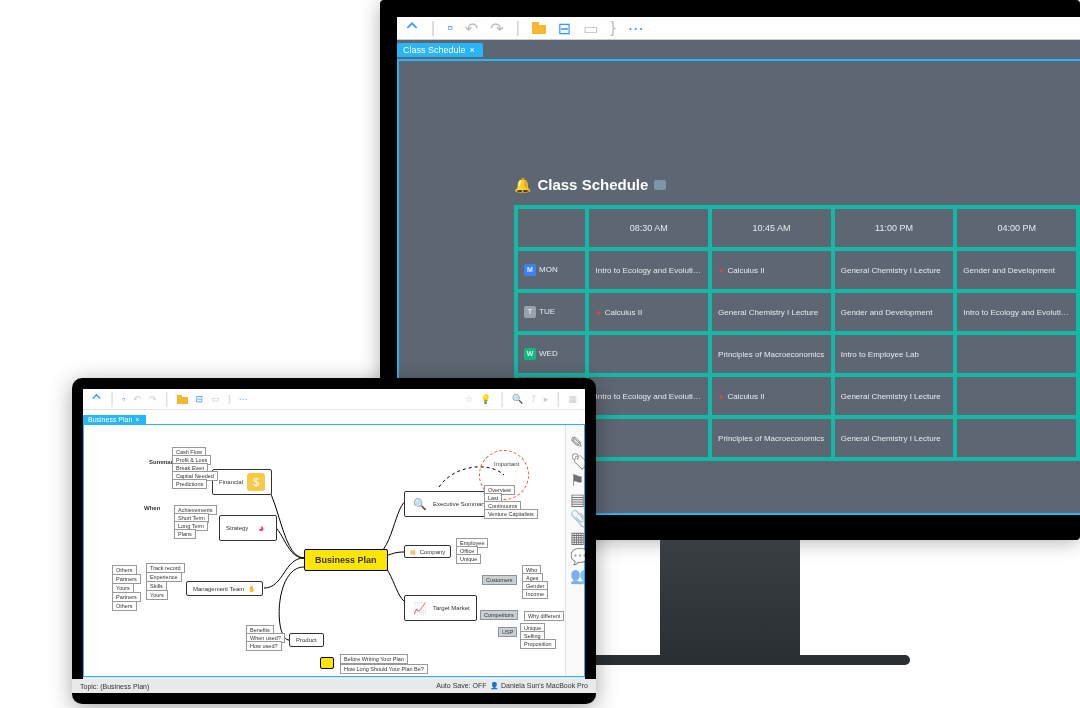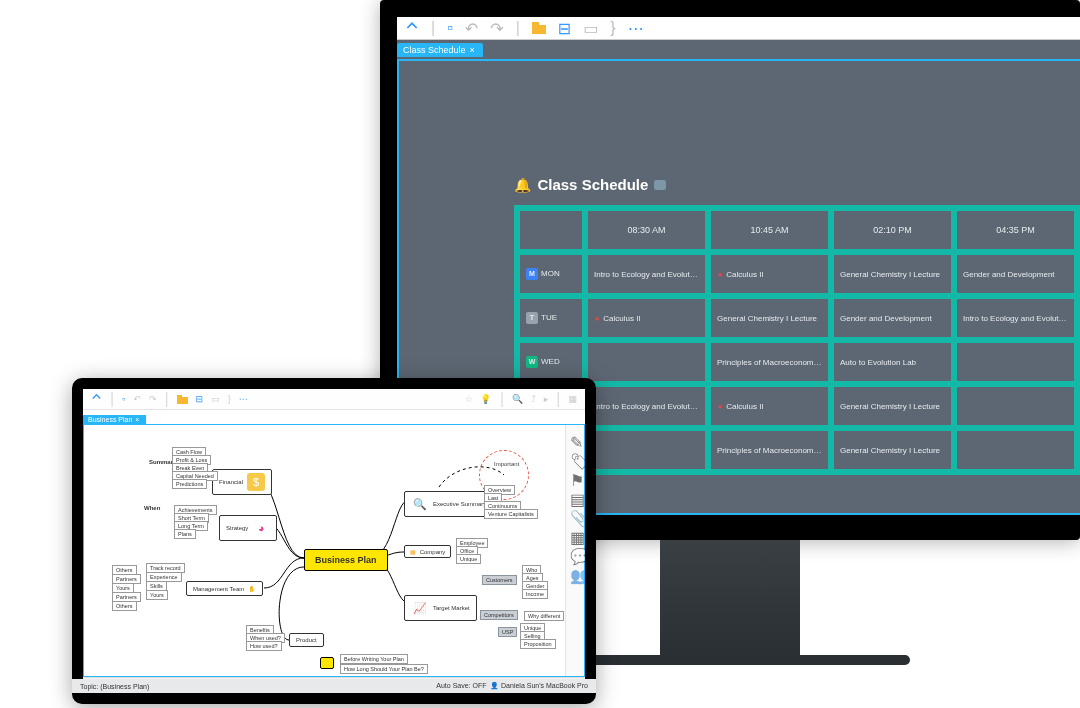--- a/index.html
+++ b/index.html
@@ -14,21 +14,21 @@
 .tabbar{height:20px;display:flex;align-items:center;gap:2px}
 .tab{background:#29b6f6;color:#fff;font-size:9px;padding:2px 8px 2px 6px;display:inline-flex;align-items:center;gap:4px;border-radius:2px 2px 0 0}
 .tab .x{font-size:9px}
 .canvas-dark{position:absolute;left:0;top:42px;right:0;bottom:0;border:2px solid #29b6f6;border-right:none;background:#5d6773}
 
 .sched{position:absolute;left:115px;top:115px;right:0}
 .sched-title{color:#fff;font-weight:600;font-size:15px;margin-bottom:12px;display:flex;align-items:center;gap:6px}
 .bell{color:#f5a623;font-size:14px}
 .note{width:12px;height:10px;background:#7d97a8;border-radius:2px;display:inline-block}
 table.grid{border-collapse:collapse;table-layout:fixed}
-table.grid th,table.grid td{border:6px solid #14b8a6;font-size:8px;color:#e6eaee;padding:8px 6px;vertical-align:middle;height:22px}
+table.grid th,table.grid td{border:4px solid #14b8a6;font-size:8px;color:#e6eaee;padding:8px 6px;vertical-align:middle;height:22px}
 table.grid th{text-align:center;font-weight:500;font-size:9px}
 table.grid td{max-width:100px;white-space:nowrap;overflow:hidden;text-overflow:ellipsis}
 .daycell{width:60px;font-size:9px;color:#fff}
 .dch{display:inline-block;width:12px;height:12px;border-radius:2px;text-align:center;line-height:12px;font-size:7px;margin-right:3px;font-weight:700}
 .m{background:#3b82f6}.t{background:#9aa3ad}.w{background:#10b981}.th{background:#ef4444}
 .ccell{width:108px}
 .star{color:#ef4444;margin-right:3px;font-size:7px}
 
 .laptop{position:absolute;left:72px;top:378px;width:524px;height:326px;background:#000;border-radius:10px;box-shadow:0 4px 22px rgba(0,0,0,.35)}
 .laptop .screen{position:absolute;left:11px;top:11px;right:11px;bottom:11px;background:#fff;display:flex;flex-direction:column;overflow:hidden}
@@ -99,22 +99,22 @@
         <span class="bell">🔔</span>
         <span>Class Schedule</span>
         <span class="note"></span>
       </div>
       <table class="grid">
         <tbody>
               <tr>
           <th class="daycell"></th>
           <th class="ccell">08:30 AM</th>
           <th class="ccell">10:45 AM</th>
-          <th class="ccell">02:10 PM</th>
-          <th class="ccell">04:35 PM</th>
+          <th class="ccell">11:00 PM</th>
+          <th class="ccell">04:00 PM</th>
         </tr>
         </tbody>
             <tbody id="sched-body">
               <tr>
                 <td class="daycell"><span class="dch m">M</span>MON</td>
                 <td class="ccell">Intro to Ecology and Evolution Lecture</td>
                 <td class="ccell"><span class="star">★</span>Calculus II</td>
                 <td class="ccell">General Chemistry I Lecture</td>
                 <td class="ccell">Gender and Development</td>
               </tr>
@@ -122,21 +122,21 @@
                 <td class="daycell"><span class="dch t">T</span>TUE</td>
                 <td class="ccell"><span class="star">★</span>Calculus II</td>
                 <td class="ccell">General Chemistry I Lecture</td>
                 <td class="ccell">Gender and Development</td>
                 <td class="ccell">Intro to Ecology and Evolution Lecture</td>
               </tr>
               <tr>
                 <td class="daycell"><span class="dch w">W</span>WED</td>
                 <td class="ccell"></td>
                 <td class="ccell">Principles of Macroeconomics</td>
-                <td class="ccell">Auto to Evolution Lab</td>
+                <td class="ccell">Intro to Employee Lab</td>
                 <td class="ccell"></td>
               </tr>
               <tr>
                 <td class="daycell"><span class="dch th">T</span>THU</td>
                 <td class="ccell">Intro to Ecology and Evolution Lecture</td>
                 <td class="ccell"><span class="star">★</span>Calculus II</td>
                 <td class="ccell">General Chemistry I Lecture</td>
                 <td class="ccell"></td>
               </tr>
               <tr>

